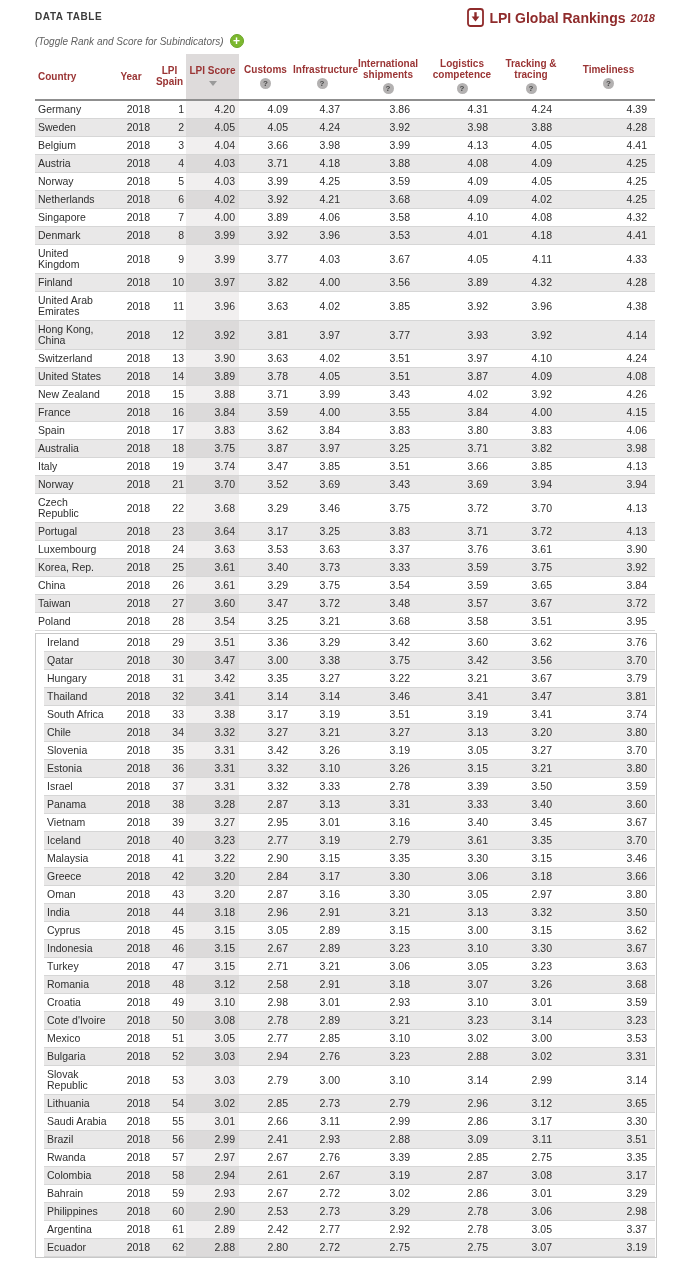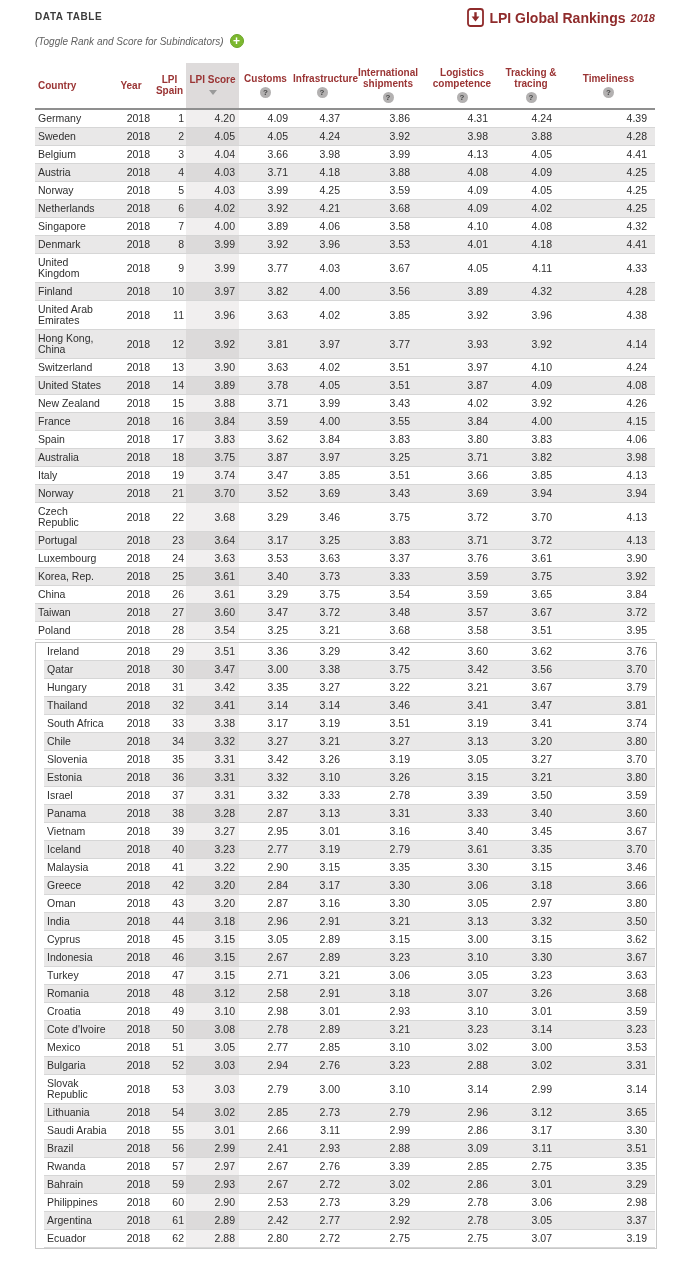--- a/index.html
+++ b/index.html
@@ -12,21 +12,21 @@
   .wrap { padding:8px 0 4px 35px; width:694px; }
 
   
   .topbar { display:flex; justify-content:space-between; align-items:flex-start; width:620px; margin-bottom:7px;text-align:center; }
   .page-title { font-size:10px; font-weight:bold; color:#3c3c3c; letter-spacing:0.6px; padding-top:3px; }
   .dl-link { display:flex; align-items:center; gap:5px; text-decoration:none; cursor:pointer; }
   .dl-link .lbl { font-size:14px; font-weight:bold; color:#8f2b2b; }
   .dl-link .yr  { font-size:11px; font-weight:bold; font-style:italic; color:#8f2b2b; }
 
   
-  .toggle-line { display:flex; align-items:center; gap:6px; width:620px; margin-bottom:15px; }
+  .toggle-line { display:flex; align-items:center; gap:6px; width:620px; margin-bottom:6px; }
   .toggle-note { font-size:10px; font-style:italic; color:#5f5f5f; }
   .plus-btn { width:14px; height:14px; border-radius:50%; background:#7cb82f; color:#fff;
     font-size:12px; font-weight:bold; line-height:13px; text-align:center; cursor:pointer;
     border:1px solid #6aa526; }
 
   
   table { border-collapse:collapse; table-layout:fixed; }
   #tbl-fixed { width:620px; }
   #tbl-scroll { width:611px; }
 
@@ -825,20 +825,32 @@
             <td class="c-rank num">57</td>
             <td class="c-score num">2.97</td>
             <td class="c-customs num">2.67</td>
             <td class="c-infra num">2.76</td>
             <td class="c-intl num">3.39</td>
             <td class="c-logistics num">2.85</td>
             <td class="c-tracking num">2.75</td>
             <td class="c-time num">3.35</td>
           </tr>
           <tr>
+            <td class="c-country">Colombia</td>
+            <td class="c-year num">2018</td>
+            <td class="c-rank num">58</td>
+            <td class="c-score num">2.94</td>
+            <td class="c-customs num">2.61</td>
+            <td class="c-infra num">2.67</td>
+            <td class="c-intl num">3.19</td>
+            <td class="c-logistics num">2.87</td>
+            <td class="c-tracking num">3.08</td>
+            <td class="c-time num">3.17</td>
+          </tr>
+          <tr>
             <td class="c-country">Bahrain</td>
             <td class="c-year num">2018</td>
             <td class="c-rank num">59</td>
             <td class="c-score num">2.93</td>
             <td class="c-customs num">2.67</td>
             <td class="c-infra num">2.72</td>
             <td class="c-intl num">3.02</td>
             <td class="c-logistics num">2.86</td>
             <td class="c-tracking num">3.01</td>
             <td class="c-time num">3.29</td>

